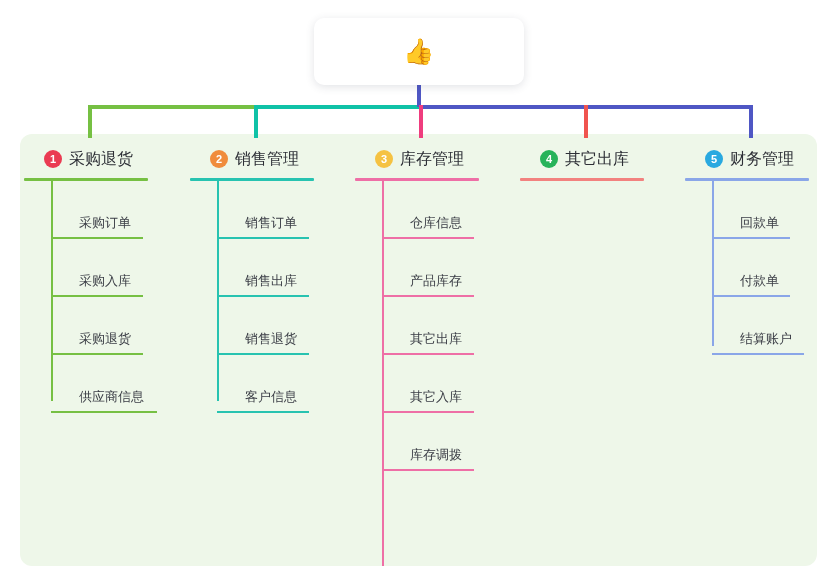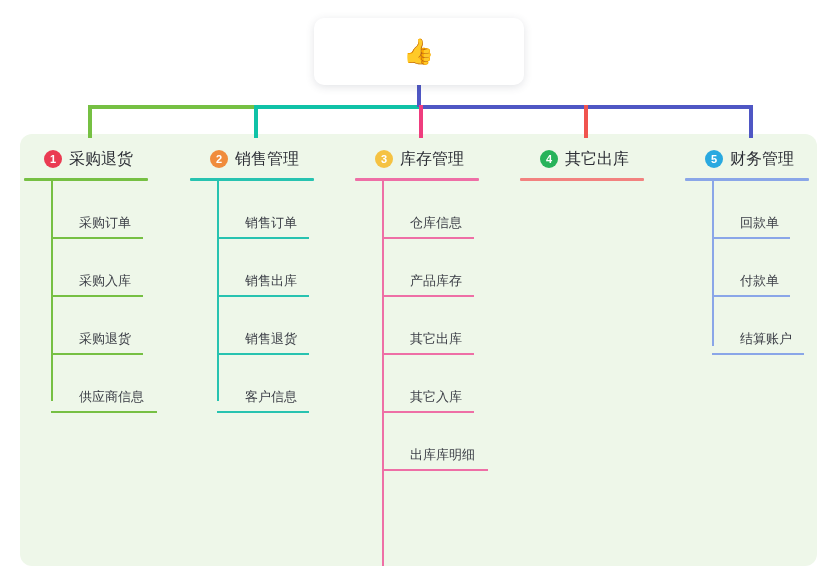--- a/index.html
+++ b/index.html
@@ -253,22 +253,22 @@
           </div>
           <div class="leaf">
             <span class="leaf-label">其它出库</span>
             <div class="leaf-rule" style="width: 92px; background: rgb(238, 111, 166);"></div>
           </div>
           <div class="leaf">
             <span class="leaf-label">其它入库</span>
             <div class="leaf-rule" style="width: 92px; background: rgb(238, 111, 166);"></div>
           </div>
           <div class="leaf">
-            <span class="leaf-label">出库库明细</span>
-            <div class="leaf-rule" style="width: 106px; background: rgb(238, 111, 166);"></div>
+            <span class="leaf-label">库存调拨</span>
+            <div class="leaf-rule" style="width: 92px; background: rgb(238, 111, 166);"></div>
           </div>
         </div>
       </div>
       <div class="column" style="left: 520px; width: 165px;">
         <div class="col-head">
           <span class="badge" style="background: rgb(39, 179, 90);">4</span>
           <span class="col-title">其它出库</span>
         </div>
         <div class="head-rule" style="width: 124px; background: rgb(242, 130, 127);"></div>
       </div>

